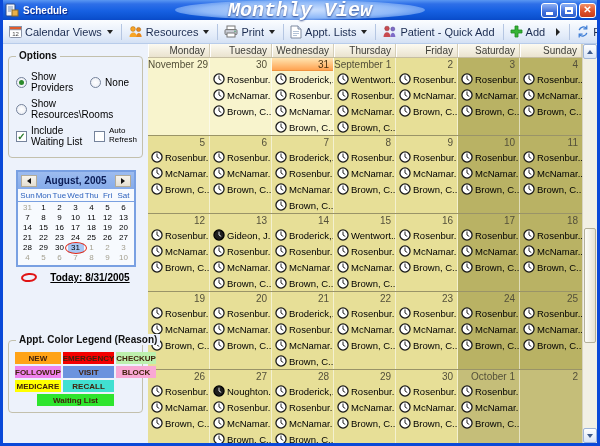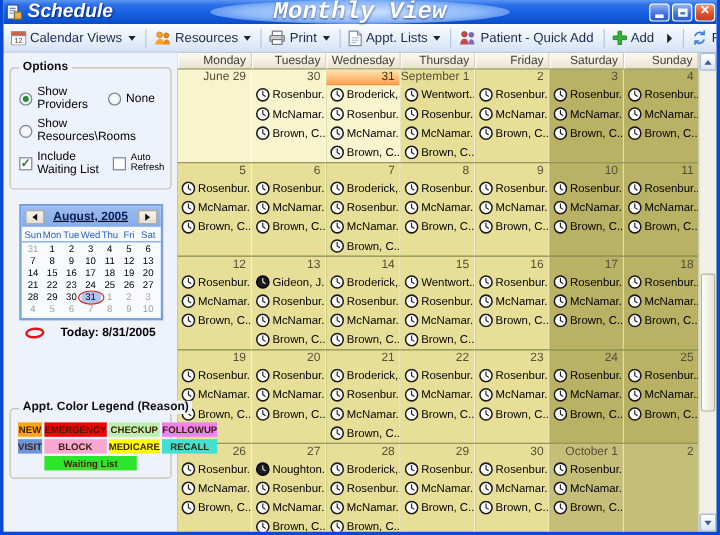--- a/index.html
+++ b/index.html
@@ -8,21 +8,21 @@
 
   .window { position:relative; width:600px; height:446px;
     border-left:3px solid #0A49D8; border-right:3px solid #0A49D8; border-bottom:3px solid #0A49D8;
     background:#EDF2FB; overflow:hidden; }
 
   
   .titlebar { height:20px; margin:0 -3px; padding:0 4px 0 5px;
     background:linear-gradient(#5A97F2 0%, #2E6FE8 20%, #1660E2 55%, #0B51CF 90%, #0A49C8 100%);
     display:flex; align-items:center; position:relative; }
   .app-icon { width:14px; height:14px; margin-right:4px; flex:none; }
-  .title-text { color:#fff; font-weight:bold; font-size:16px; text-shadow:1px 1px 1px rgba(0,0,80,.6);font-style:italic; }
+  .title-text { color:#fff; font-weight:bold; font-size:10px; text-shadow:1px 1px 1px rgba(0,0,80,.6); }
   .view-badge { position:absolute; left:50%; top:0; transform:translateX(-50%);
     width:250px; height:20px; border-radius:50%;
     background:radial-gradient(ellipse at center, #CFE2FF 0%, #8FB9F8 55%, rgba(90,140,240,0) 98%);
     display:flex; align-items:center; justify-content:center; }
   .view-badge span { color:#fff; font-size:20px; font-weight:bold; font-style:italic;
     text-shadow:0 1px 2px rgba(10,40,120,.8);font-family:Liberation Mono, monospace; }
   .win-controls { margin-left:auto; display:flex; gap:2px; }
   .win-btn { width:17px; height:15px; border:1px solid #fff; border-radius:3px;
     background:linear-gradient(#8FB2F5,#3E6FDC 60%,#2E5FCC); display:flex; align-items:center; justify-content:center; }
   .win-btn.close { background:linear-gradient(#F2926A,#E0512A 55%,#C83C1A); }
@@ -54,41 +54,41 @@
     background:radial-gradient(#FFFFFF,#E6EAF2); display:flex; align-items:center; justify-content:center; }
   .radio .dot { width:5px; height:5px; border-radius:50%; background:#2A8A2A; display:none; }
   .radio.checked .dot { display:block; }
   .checkbox { width:11px; height:11px; border:1px solid #75839B; background:#fff; flex:none;
     font-size:10px; line-height:9px; text-align:center; color:#2A7A2A; font-weight:bold; }
   .push-right { margin-left:auto; margin-right:6px; display:flex; align-items:center; gap:4px; }
   .tiny-label { font-size:8px; line-height:1.1; }
 
   
   .mini-cal { width:120px; margin:12px auto 0; border:2px solid #79A0E2; background:#F7FAFE; }
-  .mc-title { height:17px; background:linear-gradient(#9DBCEF,#85ABEA); display:flex; align-items:center; padding:0 3px;text-decoration:underline; }
+  .mc-title { height:17px; background:linear-gradient(#9DBCEF,#85ABEA); display:flex; align-items:center; padding:0 3px; }
   .mc-arrow { width:16px; height:12px; background:linear-gradient(#F7F4EC,#E4DFD2); border:1px solid #B3AC99;
     display:flex; align-items:center; justify-content:center; flex:none; }
   .mc-arrow .tri-l { width:0;height:0;border-top:3px solid transparent;border-bottom:3px solid transparent;border-right:4px solid #111; }
   .mc-arrow .tri-r { width:0;height:0;border-top:3px solid transparent;border-bottom:3px solid transparent;border-left:4px solid #111; }
   .mc-title-label { flex:1; text-align:center; font-size:10px; font-weight:bold; color:#0A1C55; }
   .mc-days { display:grid; grid-template-columns:repeat(7,1fr); border-bottom:1px solid #7AA0E0; padding:1px 2px 0; }
   .mc-day { font-size:8px; color:#2D62BE; text-align:center; padding:1px 0; }
   .mc-grid { display:grid; grid-template-columns:repeat(7,1fr); padding:1px 2px 2px; }
   .mc-date { font-size:8px; text-align:center; height:10px; line-height:10px; color:#000; position:relative; }
   .mc-date.dim { color:#A5A191; }
   .mc-date.sel { background:#A9C7F4; border-radius:2px; }
   .mc-date.sel::after { content:""; position:absolute; left:-3px; right:-3px; top:-1px; bottom:-1px;
     border:1.5px solid #E02818; border-radius:50%; }
-  .mc-today-row { display:flex; align-items:center; justify-content:center; gap:13px; margin:5px 0 0; }
+  .mc-today-row { display:flex; align-items:center; justify-content:center; gap:13px; margin:5px 0 0;text-decoration:underline; }
   .red-ellipse { width:16px; height:9px; border:2px solid #E01414; border-radius:50%; transform:rotate(-5deg); flex:none; }
   .mc-today-label { font-size:10px; font-weight:bold; color:#000; }
 
   
   .legend-box { margin-top:57px; }
-  .legend-grid { display:grid; grid-template-columns:1fr 1fr 1fr 1fr; gap:2px 2px; padding:2px 1px 0; }
+  .legend-grid { display:grid; grid-template-columns:1fr 1fr 1fr; gap:2px 2px; padding:2px 1px 0; }
   .legend-cell { height:12px; display:flex; align-items:center; justify-content:center;
     font-size:8px; font-weight:bold; color:#40210C; white-space:nowrap; }
   .legend-waiting { width:62%; margin:2px auto 1px; }
 
   
   .cal-area { flex:1; display:flex; background:#4d7c0f; }
   .cal-main { flex:1; display:flex; flex-direction:column; min-width:0; }
   .cal-headers { display:grid; grid-template-columns:repeat(7,1fr); height:14px; flex:none;
     background:linear-gradient(#FCFAF1,#EAE3CF); border-bottom:1px solid #C6BEA2; }
   .hdr-cell { font-size:10px; color:#3E3E38; text-align:right; padding:1px 4px 0 0;
@@ -365,21 +365,21 @@
             <div class="hdr-cell">Tuesday</div>
             <div class="hdr-cell">Wednesday</div>
             <div class="hdr-cell">Thursday</div>
             <div class="hdr-cell">Friday</div>
             <div class="hdr-cell">Saturday</div>
             <div class="hdr-cell">Sunday</div>
           </div>
         <div class="cal-grid">
             <div class="cal-week">
               <div class="cell bg-ow">
-                <div class="cell-date">June 29</div>
+                <div class="cell-date">November 29</div>
               </div>
               <div class="cell bg-ow">
                 <div class="cell-date">30</div>
                 <div class="appt">
                   <span class="appt-clock">
                     <svg width="12" height="12" viewBox="0 0 14 14">
                       <circle cx="7" cy="7" r="5.9" fill="#FFFFFF" stroke="#1A1A1A" stroke-width="1.5"></circle>
                       <path d="M7 3.4V7l2.3 1.5" fill="none" stroke="#1A1A1A" stroke-width="1.1" stroke-linecap="round"></path>
                     </svg>
                   </span>

